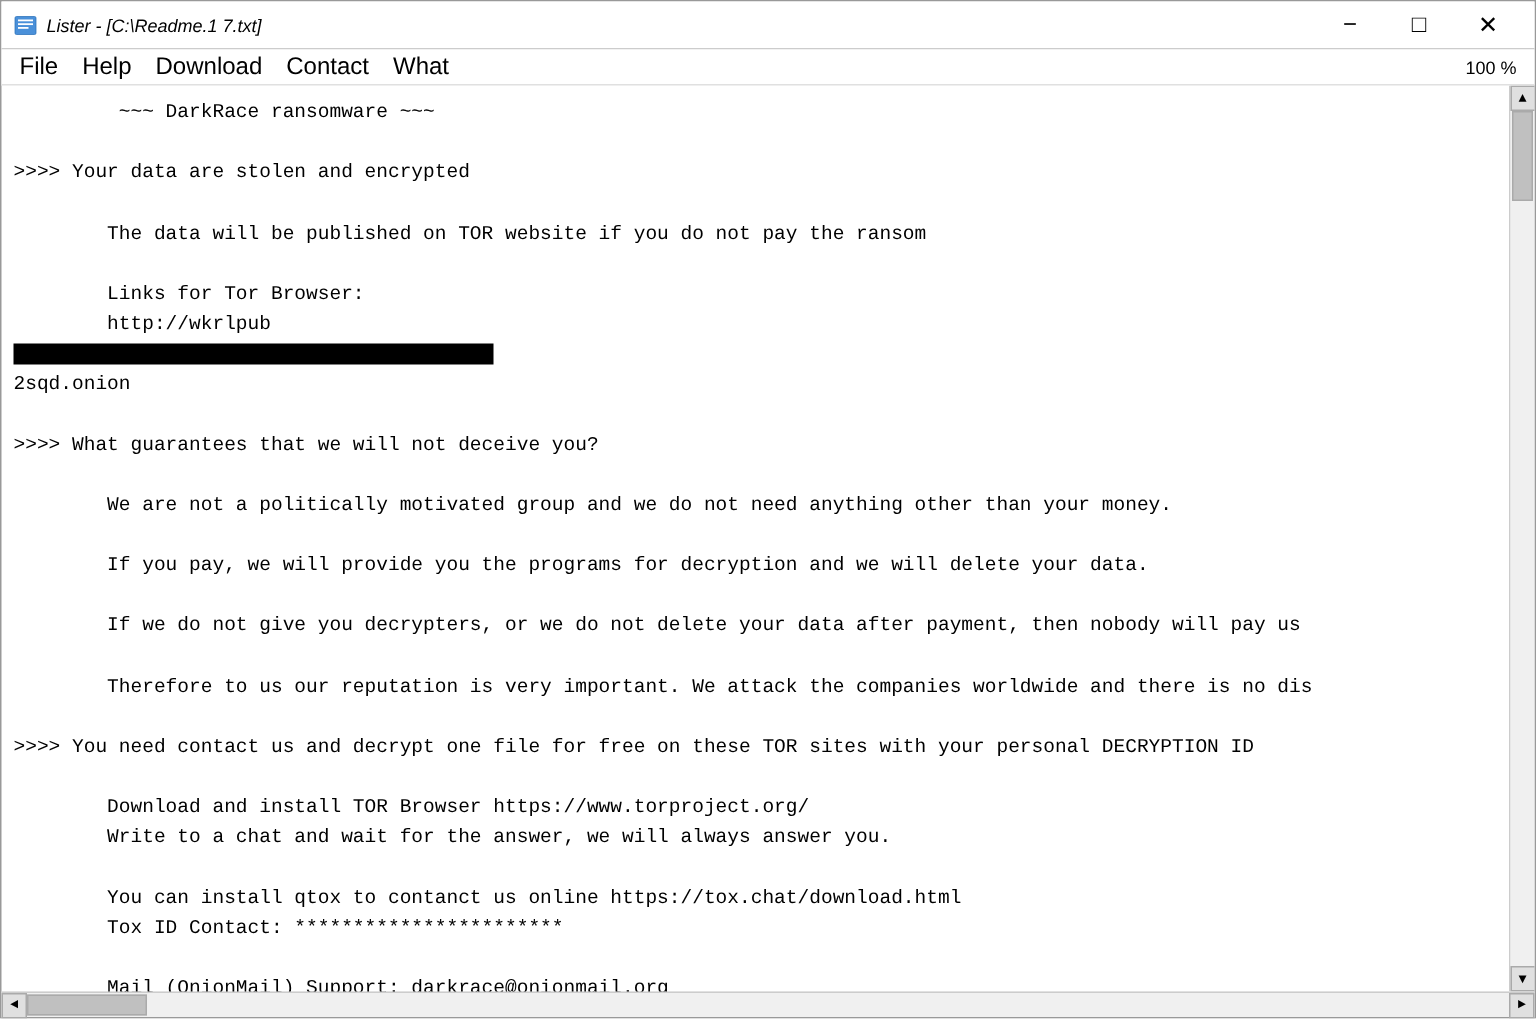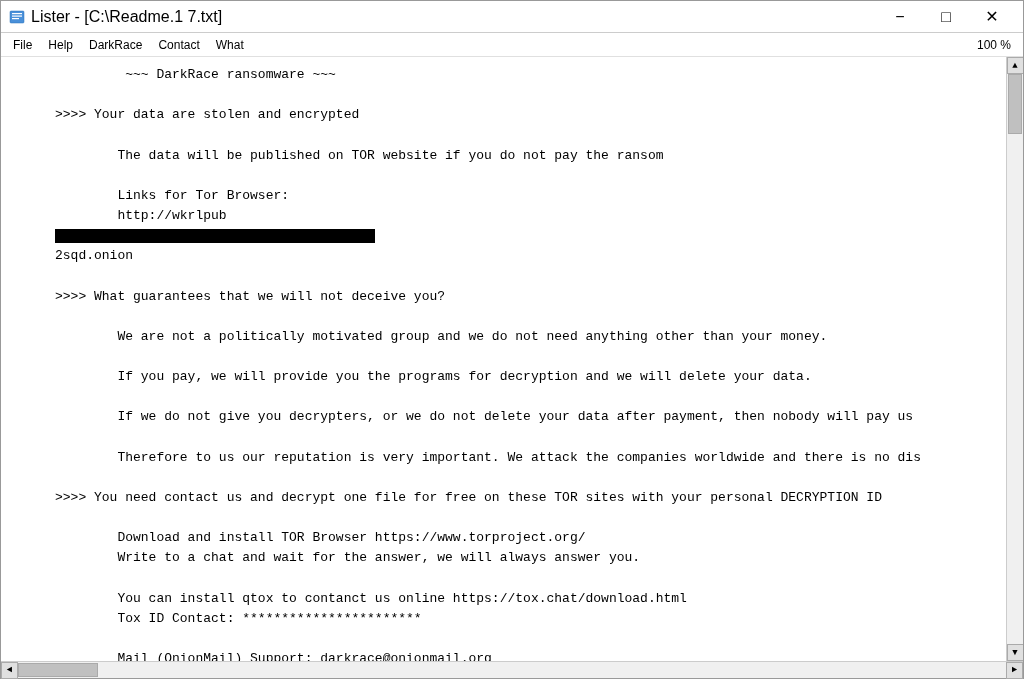--- a/index.html
+++ b/index.html
@@ -47,22 +47,23 @@
     }
 
     .title-bar-icon svg {
       width: 16px;
       height: 16px;
     }
 
     .title-bar-text {
       flex: 1;
       font-family: 'Segoe UI', Arial, sans-serif;
-      font-size: 16px;
-      color: #000;
+      font-size: 12px;
+      color: #000;
+      font-style: italic;
     }
 
     .title-bar-controls {
       display: flex;
       gap: 0;
     }
 
     .title-bar-btn {
       width: 46px;
       height: 32px;
@@ -82,21 +83,21 @@
       height: 24px;
       display: flex;
       align-items: center;
       padding: 0 4px;
       border-bottom: 1px solid #e0e0e0;
     }
 
     .menu-item {
       padding: 2px 8px;
       font-family: 'Segoe UI', Arial, sans-serif;
-      font-size: 12px;
+      font-size: 16px;
       cursor: pointer;
       color: #000;
       height: 100%;
       display: flex;
       align-items: center;
     }
 
     .zoom-label {
       margin-left: auto;
       font-family: 'Segoe UI', Arial, sans-serif;
@@ -104,21 +105,20 @@
       color: #000;
       padding-right: 8px;
     }
 
     
     .content-wrapper {
       flex: 1;
       display: flex;
       overflow: hidden;
       position: relative;
-      margin-left: 46px;
     }
 
     .content {
       flex: 1;
       overflow: hidden;
       padding: 8px 12px 8px 8px;
       font-family: 'Courier New', Courier, monospace;
       font-size: 13px;
       color: #000;
       line-height: 1.55;
@@ -230,21 +230,21 @@
     <div class="title-bar-controls">
       <button class="title-bar-btn">−</button>
       <button class="title-bar-btn">□</button>
       <button class="title-bar-btn close">✕</button>
     </div>
   </div>
 
   <div class="menu-bar">
     <span class="menu-item">File</span>
     <span class="menu-item">Help</span>
-    <span class="menu-item">DarkRace</span>
+    <span class="menu-item">Download</span>
     <span class="menu-item">Contact</span>
     <span class="menu-item">What</span>
     <span class="zoom-label">100 %</span>
   </div>
 
   <div class="content-wrapper">
     <div class="content"><span>         ~~~ DarkRace ransomware ~~~</span>
 <span> </span>
 <span>&gt;&gt;&gt;&gt; Your data are stolen and encrypted</span>
 <span> </span>

